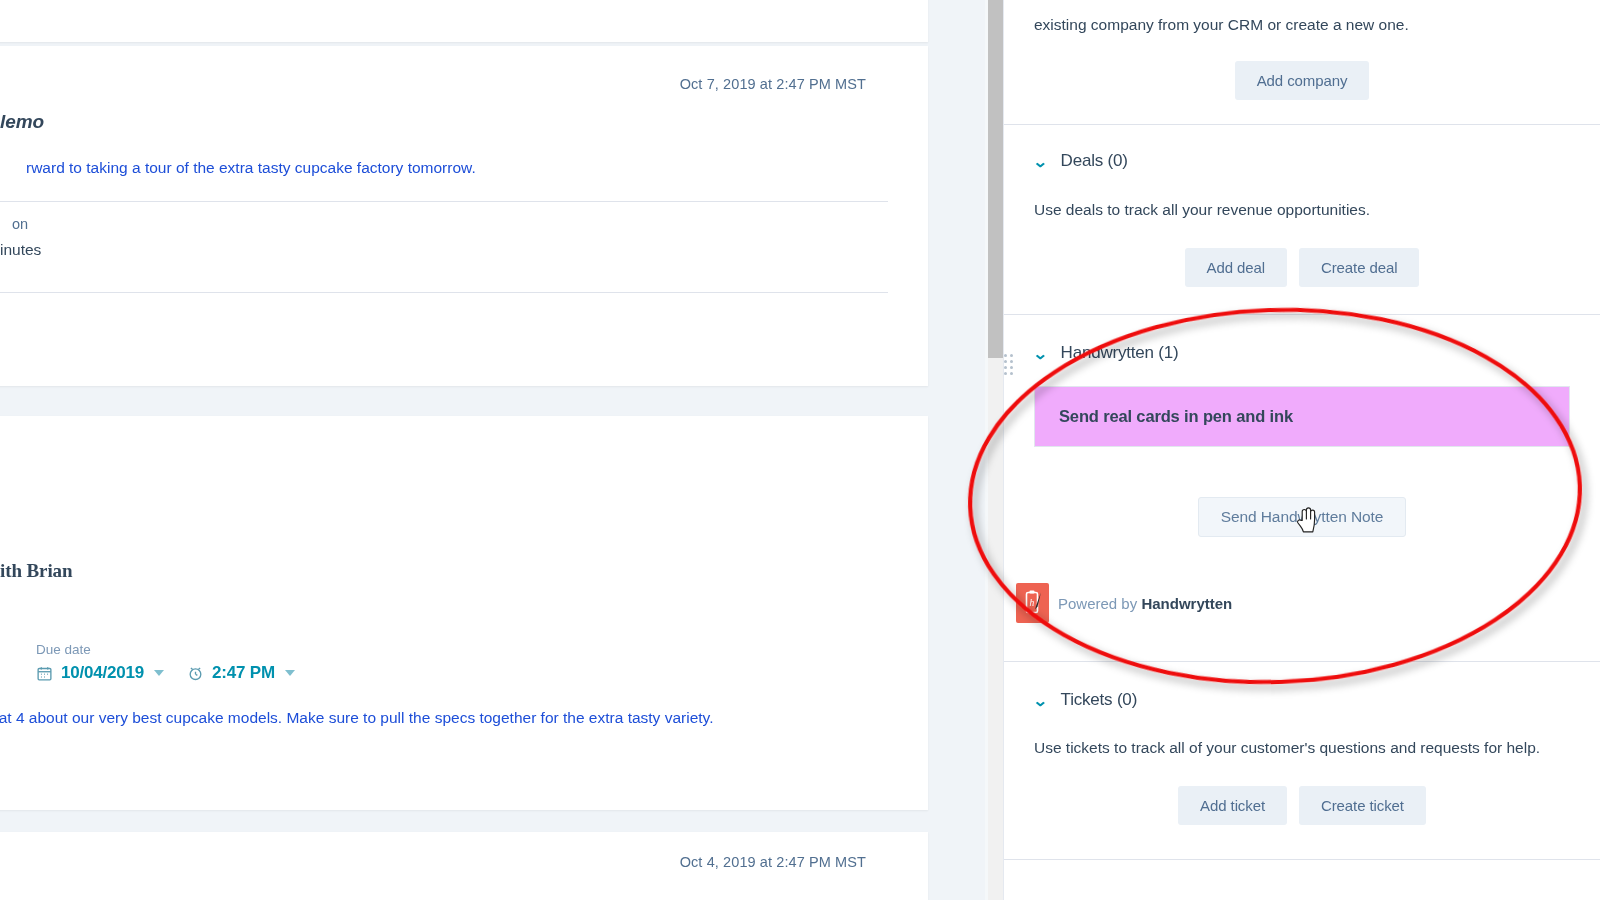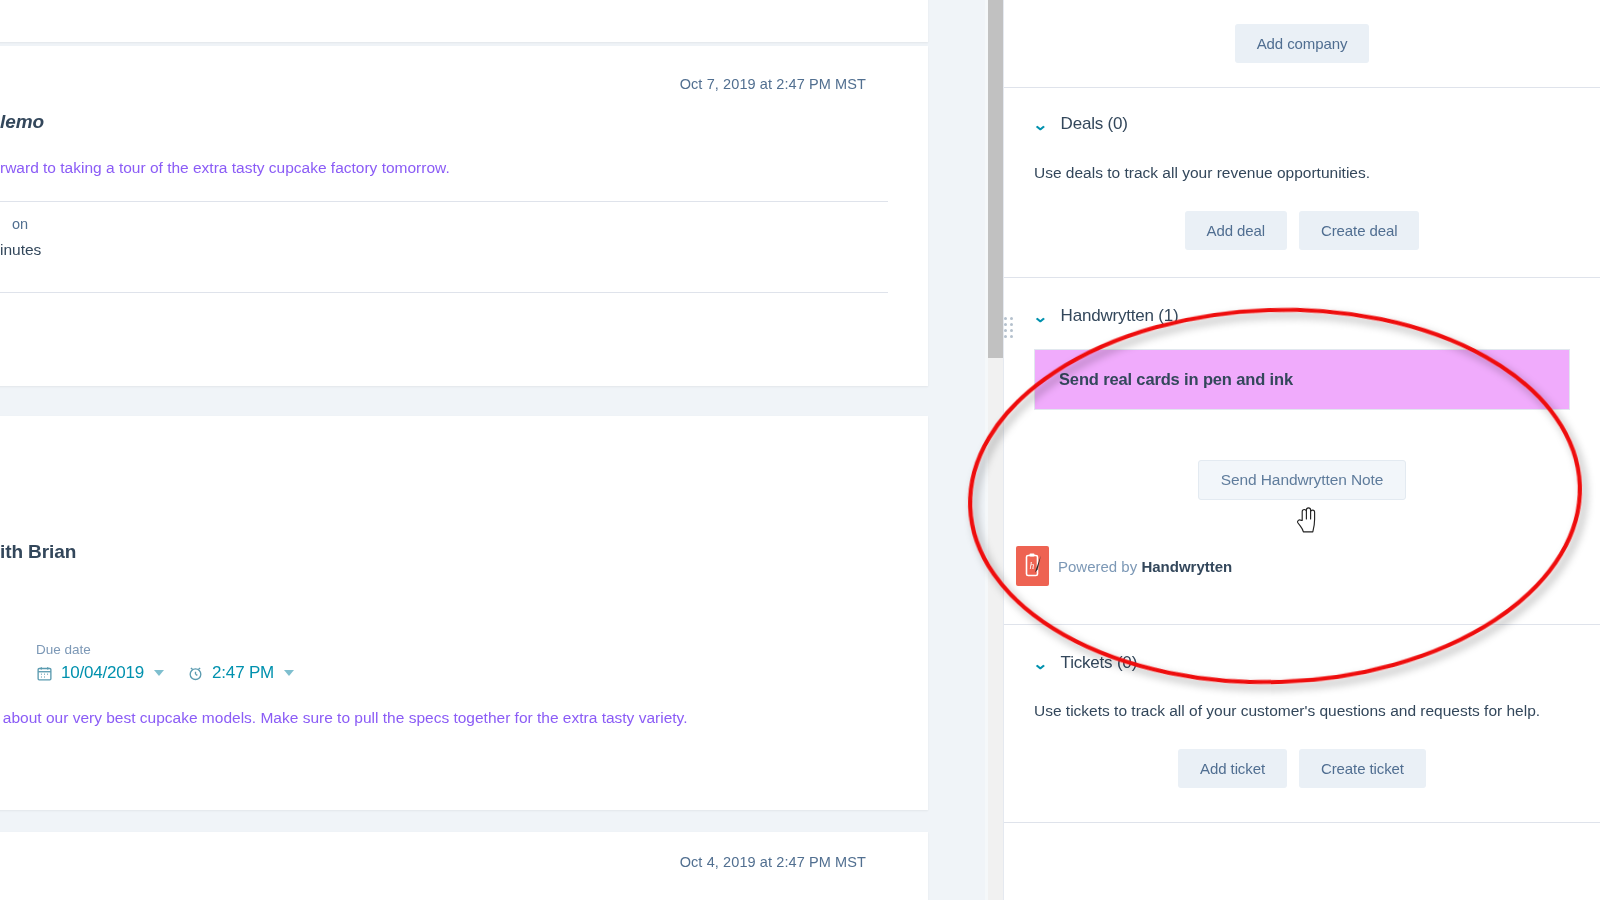--- a/index.html
+++ b/index.html
@@ -34,32 +34,33 @@
     letter-spacing: 0.1px;
   }
   .subject {
     font-size: 19px;
     font-weight: bold;
     color: #33475b;
     letter-spacing: -0.1px;
   }
   .body-text {
     font-size: 15.5px;
-    color: #8b5cf6;
+    color: #1d4ed8;
     line-height: 1.55;
+    padding-left: 26px;
   }
   .hr { height:1px; background:#dfe3eb; width:100%; }
   .meta-label { font-size:14.5px; color:#516f90; }
   .meta-val { font-size:15.5px; color:#33475b; }
 
   
   .due-label { font-size:13.5px; color:#7c98b6; margin-bottom:6px; }
   .due-row { display:flex; align-items:center; gap:9px; }
   .due-pill { display:flex; align-items:center; gap:8px; }
-  .due-val { font-size:17px; font-weight:normal; color:#0091ae; letter-spacing:-0.2px; }
+  .due-val { font-size:17px; font-weight:bold; color:#0091ae; letter-spacing:-0.2px; }
   .caret-dn {
     width:0;height:0;border-left:5px solid transparent;border-right:5px solid transparent;
     border-top:6px solid #7fbfcf; margin-left:2px;
   }
   .ic { width:17px; height:17px; display:block; }
 
   
   .sb-track { position:absolute; left:988px; top:0; width:15px; height:900px; background:#f1f1f1; }
   .sb-thumb { position:absolute; left:988px; top:0; width:15px; height:358px; background:#c1c1c1; }
 
@@ -135,21 +136,21 @@
       <div class="ts" style="position:absolute; right:62px; top:30px;">Oct 7, 2019 at 2:47 PM MST</div>
       <div class="subject" style="position:absolute; left:40px; top:65px;font-style:italic;">lemo</div>
       <div class="body-text" style="position:absolute; left:40px; top:110px;">rward to taking a tour of the extra tasty cupcake factory tomorrow.</div>
       <div class="hr" style="position:absolute; left:40px; top:155px; width:888px;"></div>
       <div class="meta-label" style="position:absolute; left:52px; top:170px;text-align:center;">on</div>
       <div class="meta-val" style="position:absolute; left:40px; top:195px;">inutes</div>
       <div class="hr" style="position:absolute; left:40px; top:246px; width:888px;"></div>
     </div>
 
     <div class="card" style="top:416px; height:394px;">
-      <div class="subject" style="position:absolute; left:40px; top:125px;">ith Brian</div>
+      <div class="subject" style="position:absolute; left:40px; top:144px;font-family:Liberation Serif, serif;">ith Brian</div>
 
       <div style="position:absolute; left:76px; top:226px;">
         <div class="due-label">Due date</div>
         <div class="due-row">
           <div class="due-pill">
             <span>
               <svg class="ic" viewBox="0 0 24 24" fill="none" stroke="#5b9bb0" stroke-width="1.9">
                 <rect x="3" y="5" width="18" height="16" rx="1.5"></rect>
                 <line x1="3" y1="9.5" x2="21" y2="9.5"></line>
                 <line x1="7.5" y1="3" x2="7.5" y2="6.2"></line>
@@ -187,20 +188,21 @@
       <div class="ts" style="position:absolute; right:62px; top:22px;">Oct 4, 2019 at 2:47 PM MST</div>
     </div>
   </div>
 
   <div class="sb-track"></div>
   <div class="sb-thumb"></div>
 
   <div class="right-col">
 
     <div class="sec" style="padding-top:0px;">
+      <div class="sec-desc" style="padding-top:12px;">existing company from your CRM or create a new one.</div>
       <div class="btn-row" style="margin-top:24px;">
         <button class="btn">Add company</button>
       </div>
     </div>
     <div class="sec-divider" style="margin-top:24px;"></div>
 
     <div class="sec" style="padding-top:26px;">
       <div class="sec-title-row">
         <span class="chev">⌄</span>
         <span class="sec-title">Deals (0)</span>

